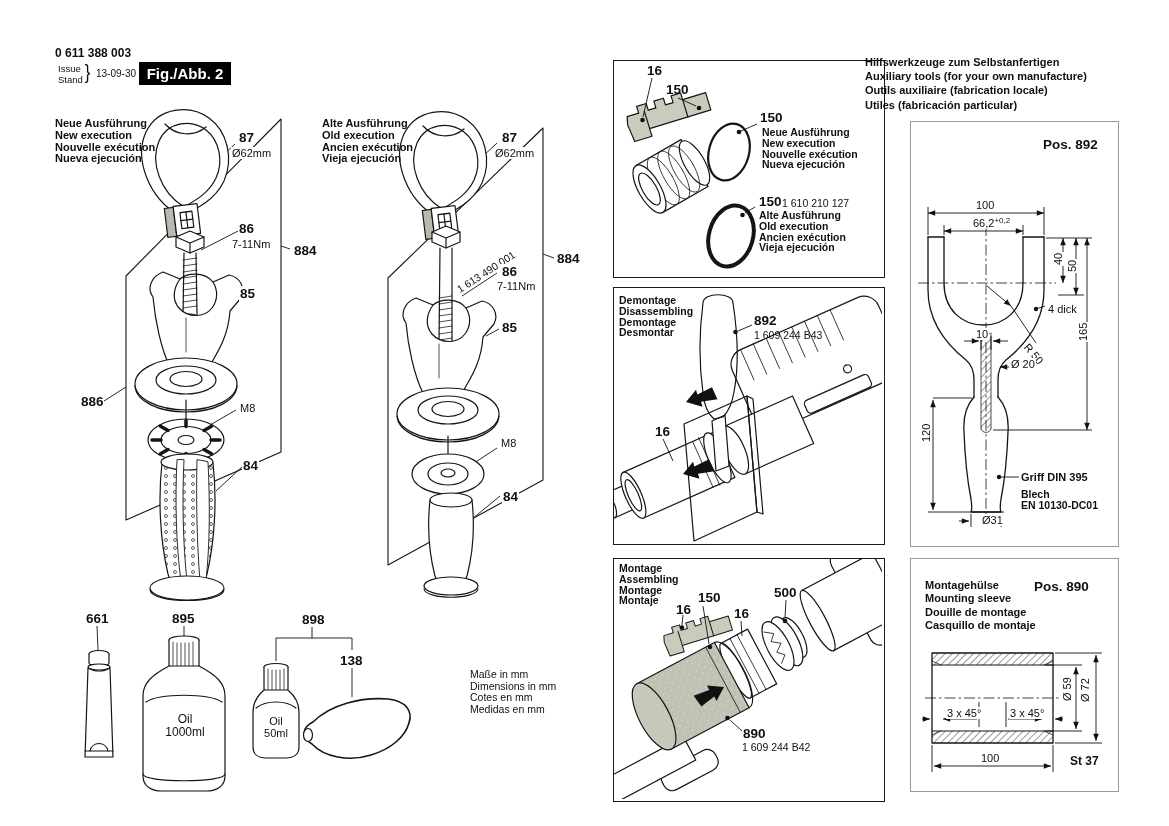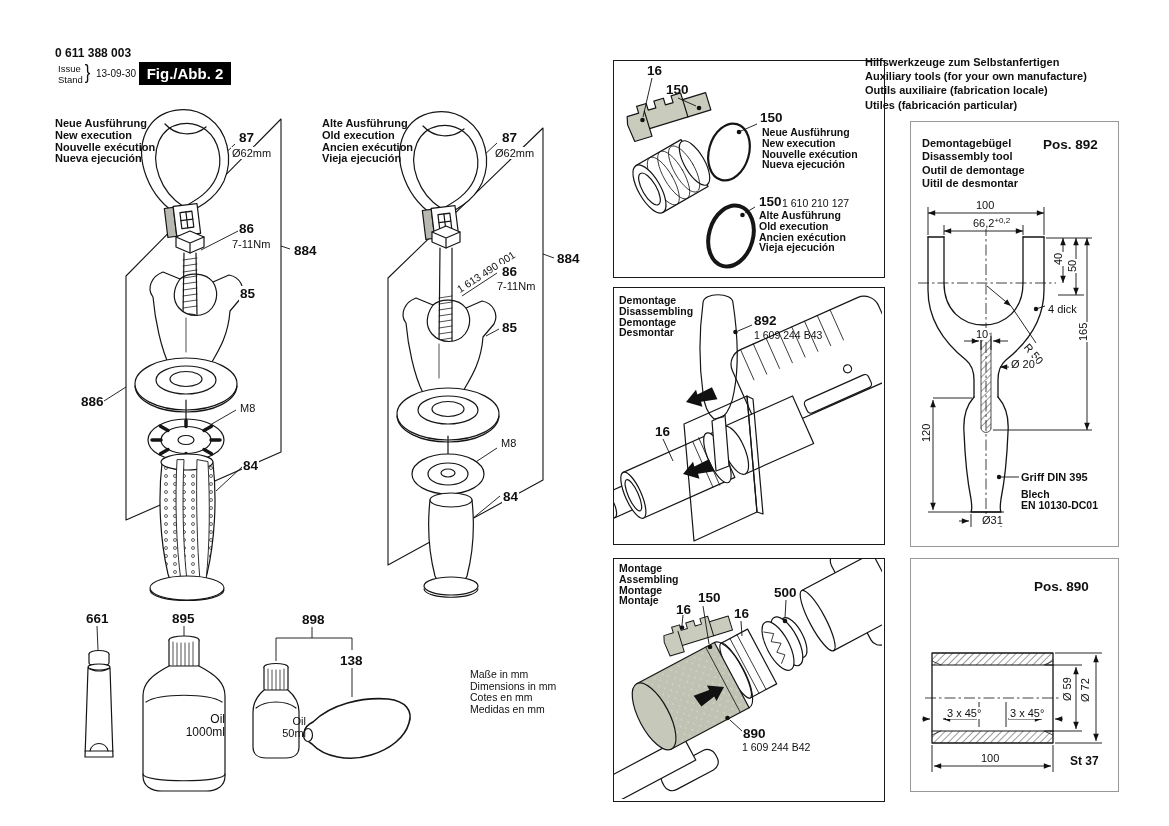--- a/index.html
+++ b/index.html
@@ -11,21 +11,21 @@
   .s13{font-size:13.5px;}
   .s12{font-size:12px;}
   .s11{font-size:11px;}
   .s10{font-size:10.5px;}
   .lh12{line-height:11.8px;}
   .lh11{line-height:10.8px;}
   .lh13{line-height:13.3px;}
   .lh14{line-height:14.2px;}
   .rotN90{transform:rotate(-90deg);transform-origin:0 0;}
   .bgw{background:#fff;padding:0 1px;}
-  .ctr{text-align:right;}
+  .ctr{text-align:center;}
   .mbox{position:absolute;border:1.6px solid #1a1a1a;z-index:0;background:#fff;}
   .rbox{position:absolute;border:1.5px solid #989898;z-index:0;background:#fff;}
   .figbox{position:absolute;left:139px;top:62px;width:92px;height:23px;background:#000;
           color:#fff;font-weight:700;font-size:15px;line-height:23px;text-align:center;z-index:3;}
   .brace{position:absolute;z-index:3;font-size:21px;font-weight:400;transform:scaleX(.8);}
   sup{font-size:8px;vertical-align:4px;}
   svg .ln{stroke:#151515;stroke-width:1.2;fill:none;stroke-linejoin:round;stroke-linecap:round;}
   svg .w{fill:#fff;}
   svg .thin{stroke-width:0.75;}
   svg .dim{stroke:#111;stroke-width:0.9;fill:none;}
@@ -530,44 +530,44 @@
   <div class="lbl b s13" style="left:743px;top:726px">890</div>
   <div class="lbl s10" style="left:742px;top:741px">1 609 244 B42</div>
 
   <div class="lbl b s11 lh14" style="left:865px;top:55px">
     <div>Hilfswerkzeuge zum Selbstanfertigen</div>
     <div>Auxiliary tools (for your own manufacture)</div>
     <div>Outils auxiliaire (fabrication locale)</div>
     <div>Utiles (fabricación particular)</div>
   </div>
 
-  <div class="lbl b s11 lh13" style="left:922px;top:137px">
-    <div>Demontagebügel</div>
-    <div>Disassembly tool</div>
-    <div>Outil de demontage</div>
-    <div>Uitil de desmontar</div>
-  </div>
   <div class="lbl b s13" style="left:1043px;top:137px">Pos. 892</div>
   <div class="lbl s11 bgw" style="left:975px;top:199px">100</div>
   <div class="lbl s11 bgw" style="left:972px;top:216px"><span>66,2</span><sup>+0,2</sup></div>
   <div class="lbl s11 rotN90 bgw" style="left:1052px;top:266px">40</div>
   <div class="lbl s11 rotN90 bgw" style="left:1066px;top:273px">50</div>
   <div class="lbl s11 rotN90 bgw" style="left:1077px;top:342px">165</div>
   <div class="lbl s11 bgw" style="left:1047px;top:303px">4 dick</div>
   <div class="lbl s11 bgw" style="left:975px;top:328px">10</div>
   <div class="lbl s11" style="left:1031px;top:341px;transform:rotate(50deg);transform-origin:0 0">R 50</div>
   <div class="lbl s11 bgw" style="left:1010px;top:358px">Ø 20</div>
   <div class="lbl s11 rotN90 bgw" style="left:920px;top:443px">120</div>
   <div class="lbl s11 bgw" style="left:981px;top:514px">Ø31</div>
   <div class="lbl b s11" style="left:1021px;top:471px">Griff DIN 395</div>
   <div class="lbl b s10 lh11" style="left:1021px;top:489px">
     <div>Blech</div>
     <div>EN 10130-DC01</div>
   </div>
 
+  <div class="lbl b s11 lh13" style="left:925px;top:579px">
+    <div>Montagehülse</div>
+    <div>Mounting sleeve</div>
+    <div>Douille de montage</div>
+    <div>Casquillo de montaje</div>
+  </div>
   <div class="lbl b s13" style="left:1034px;top:579px">Pos. 890</div>
   <div class="lbl s11 bgw" style="left:946px;top:707px">3 x 45°</div>
   <div class="lbl s11 bgw" style="left:1009px;top:707px">3 x 45°</div>
   <div class="lbl s11 rotN90 bgw" style="left:1061px;top:702px">Ø 59</div>
   <div class="lbl s11 rotN90 bgw" style="left:1079px;top:703px">Ø 72</div>
   <div class="lbl s11 bgw" style="left:980px;top:752px">100</div>
   <div class="lbl b s12" style="left:1070px;top:754px">St 37</div>
 
 </div>
 

